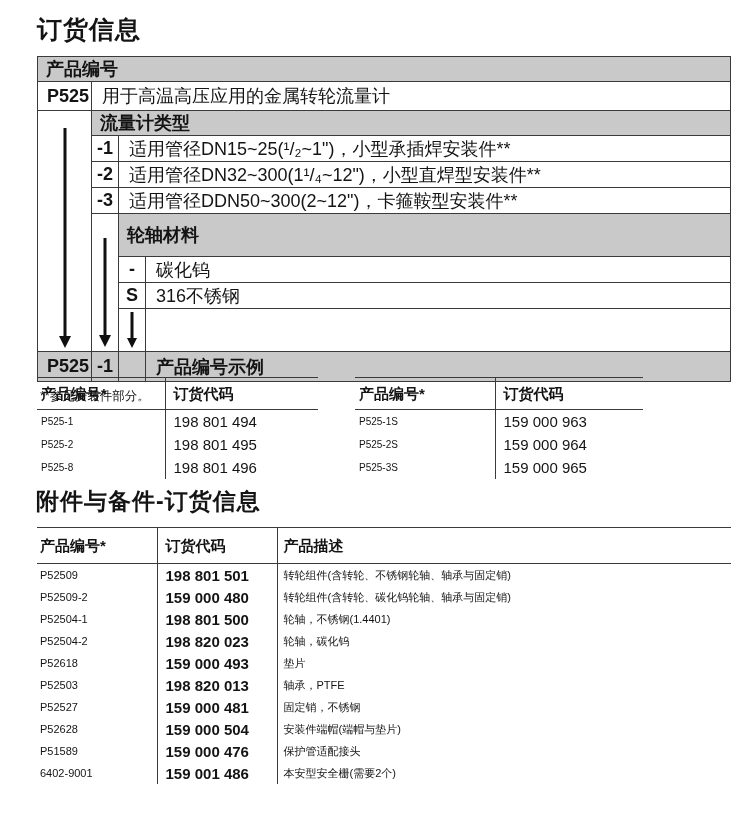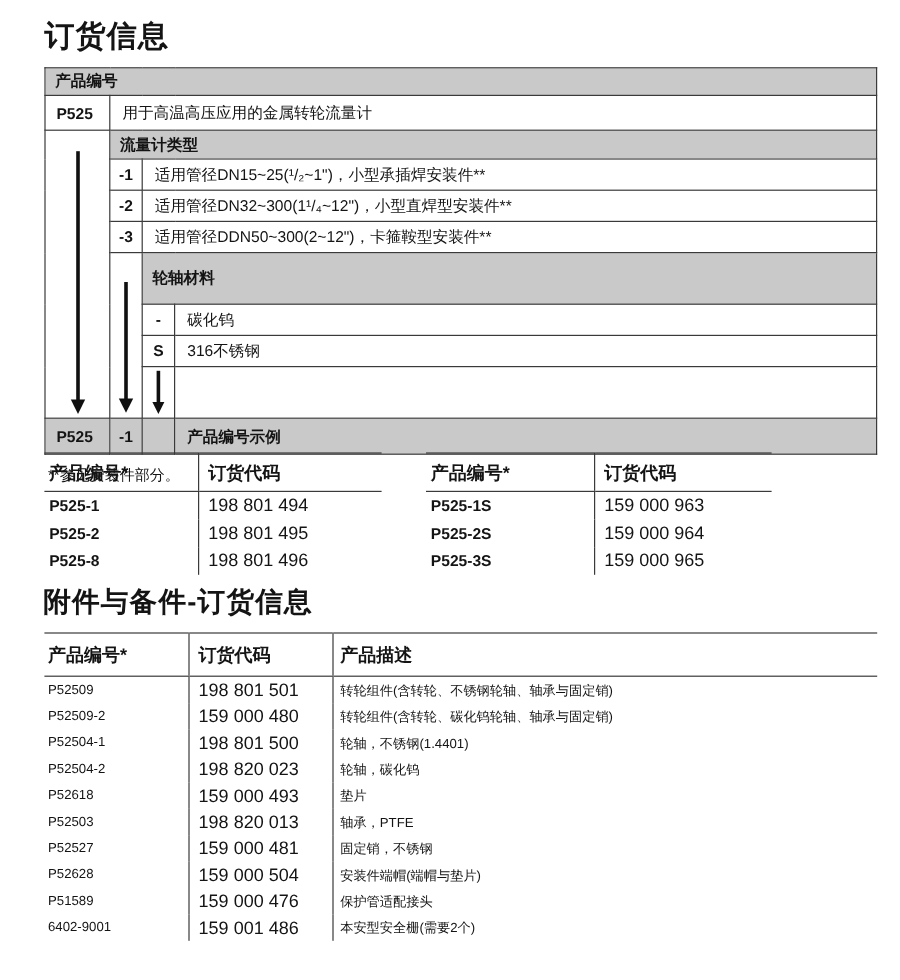--- a/index.html
+++ b/index.html
@@ -12,21 +12,21 @@
 
   
   .page-title{left:37px;top:13px;font-size:25px;font-weight:bold;letter-spacing:1px;}
   .section-title{left:36px;top:486px;font-size:23px;font-weight:bold;letter-spacing:1px;}
   .footnote{left:40px;top:349px;font-size:12.5px;margin-top:39px;}
 
   
   table{border-collapse:collapse;table-layout:fixed;}
   .order-table{left:37px;top:56px;width:694px;}
   .order-table td{
-    border:1.5px solid #3a3a3a;font-size:13px;padding:0 8px;
+    border:1.5px solid #3a3a3a;font-size:18px;padding:0 8px;
     vertical-align:middle;overflow:hidden;white-space:nowrap;
   }
   .order-table .band{background:#c9c9c9;font-weight:bold;}
   .order-table .code{font-weight:bold;text-align:center;padding:0 2px;}
   .order-table .pcode{font-weight:bold;padding-left:9px;}
   .order-table .desc{padding-left:10px;}
   .h23{height:23px}.h29{height:29px}.h24{height:24px}.h26{height:26px}.h25{height:43px}.h30{height:30px}
 
   
   td.arrowcell{position:relative;padding:0;}
@@ -39,36 +39,36 @@
   .arrow.a3{top:3px;bottom:3px;}
   .arrow.a3 .stem{bottom:9px;}
   .arrow.a3 .head{border-left-width:5px;border-right-width:5px;border-top-width:10px;}
 
   
   .code-table{border-top:1.5px solid #3a3a3a;}
   .code-table th{
     text-align:left;font-size:15px;font-weight:bold;
     padding:7px 8px 5px 4px;border-bottom:1.5px solid #3a3a3a;white-space:nowrap;
   }
-  .code-table td{font-size:13px;padding:0 8px 0 4px;height:23px;white-space:nowrap;font-weight:bold;}
+  .code-table td{font-size:10px;padding:0 8px 0 4px;height:23px;white-space:nowrap;}
   .code-table .vline{border-left:1.5px solid #3a3a3a;padding-left:8px;}
   .code-table td.ordercode{font-weight:normal;font-size:15px;}
   .code-table-left{left:37px;top:377px;width:281px;}
   .code-table-right{left:355px;top:377px;width:288px;}
 
   
   .acc-table{left:37px;top:527px;width:694px;}
   .acc-table th{
     text-align:left;font-size:15px;font-weight:bold;
     padding:9px 8px 7px 3px;border-bottom:1.5px solid #3a3a3a;white-space:nowrap;
   }
   .acc-table{border-top:1.5px solid #3a3a3a;}
   .acc-table td{font-size:11px;height:22px;padding:0 8px 0 3px;white-space:nowrap;overflow:hidden;}
   .acc-table .vline{border-left:1.5px solid #3a3a3a;padding-left:8px;}
-  .acc-table td.ordercode{font-weight:normal;font-size:15px;}
+  .acc-table td.ordercode{font-weight:bold;font-size:15px;}
   .acc-table .descpad{padding-left:6px;}
 </style>
 </head>
 <body>
 
 <div class="abs page-title">订货信息</div>
 
 <table class="abs order-table">
   <colgroup>
       <col style="width:54px">

